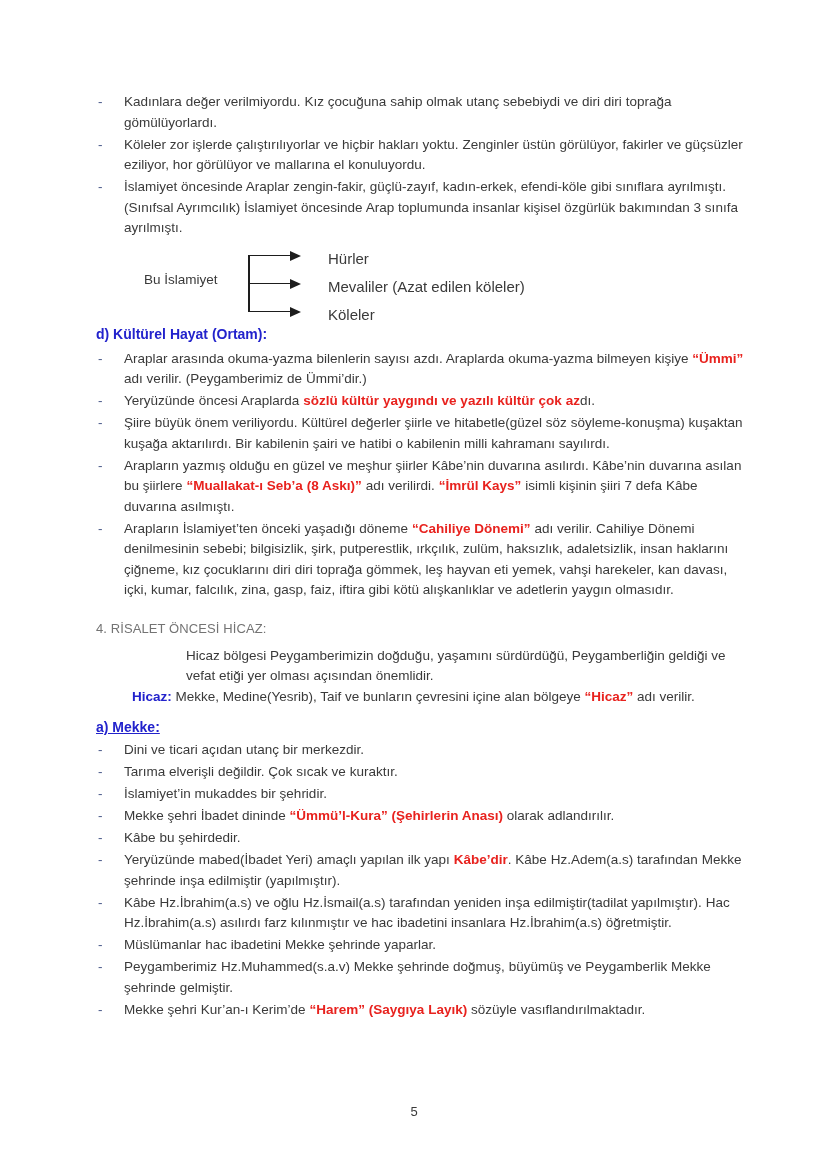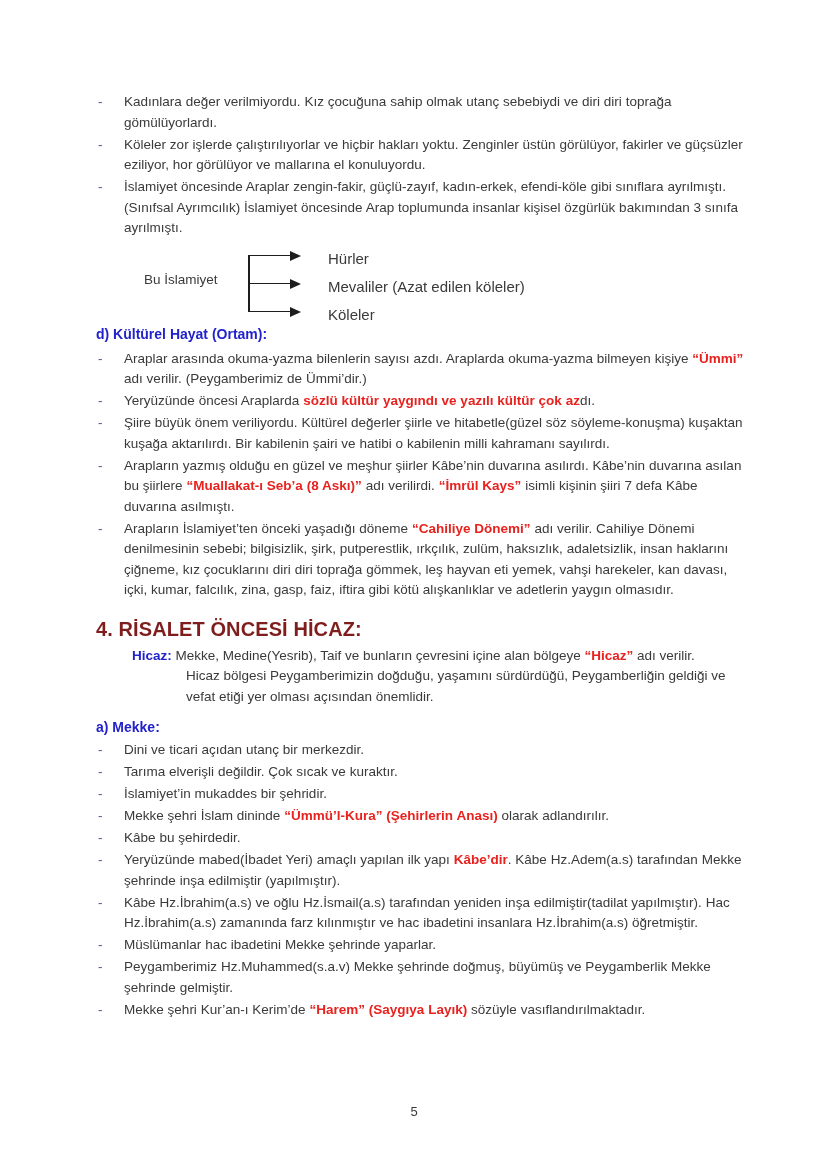--- a/index.html
+++ b/index.html
@@ -54,28 +54,28 @@
 
   
   .h-blue {
     color: #2222cc;
     font-weight: bold;
     font-size: 14px;
     line-height: 20px;
     margin: 9px 0 5px 0;
   }
   .h-red {
-    color: #7f1d1d;
-    font-weight: bold;
-    font-size: 20px;
+    color: #737373;
+    font-weight: normal;
+    font-size: 13px;
     line-height: 22px;
     margin: 17px 0 6px 0;
     letter-spacing: 0.1px;
   }
-  .h-blue.tight { margin-top: 10px; margin-bottom: 3px; }
+  .h-blue.tight { margin-top: 10px; margin-bottom: 3px; text-decoration: underline; }
 
   
   .defblock {
     margin: 0 0 3px 0;
     padding-left: 36px;
     font-size: 13.5px;
     line-height: 20.5px;
   }
   .defblock .dline { display: block; }
   .defblock .dline.indent { padding-left: 54px; }
@@ -210,55 +210,55 @@
         <span class="txt"><span>Arapların yazmış olduğu en güzel ve meşhur şiirler Kâbe’nin duvarına asılırdı. Kâbe’nin duvarına asılan bu şiirlere </span><span class="red">“Muallakat-ı Seb’a (8 Askı)”</span><span>  adı verilirdi. </span><span class="red">“İmrül Kays”</span><span> isimli kişinin şiiri 7 defa Kâbe duvarına asılmıştı.</span></span>
       </div>
       <div class="row">
         <span class="dash">-</span>
         <span class="txt"><span>Arapların İslamiyet’ten önceki yaşadığı döneme </span><span class="red">“Cahiliye Dönemi”</span><span> adı verilir. Cahiliye Dönemi denilmesinin sebebi; bilgisizlik, şirk, putperestlik, ırkçılık, zulüm, haksızlık, adaletsizlik, insan haklarını çiğneme, kız çocuklarını diri diri toprağa gömmek, leş hayvan eti yemek, vahşi harekeler, kan davası, içki, kumar, falcılık, zina, gasp, faiz, iftira gibi kötü alışkanlıklar ve adetlerin yaygın olmasıdır.</span></span>
       </div>
     </div>
 
   <div class="h-red">4. RİSALET ÖNCESİ HİCAZ:</div>
   <div class="defblock">
+    <span class="dline indent">Hicaz bölgesi Peygamberimizin doğduğu, yaşamını sürdürdüğü, Peygamberliğin geldiği ve vefat etiği yer olması açısından önemlidir.</span>
     <span class="dline">
       <span class="blue">Hicaz:</span><span id="hicaz-line1"><span> Mekke, Medine(Yesrib), Taif ve bunların çevresini içine alan bölgeye </span><span class="red">“Hicaz”</span><span> adı verilir.</span></span>
     </span>
-    <span class="dline indent">Hicaz bölgesi Peygamberimizin doğduğu, yaşamını sürdürdüğü, Peygamberliğin geldiği ve vefat etiği yer olması açısından önemlidir.</span>
   </div>
 
   <div class="h-blue tight">a) Mekke:</div>
   <div id="mekke-list">
       <div class="row">
         <span class="dash">-</span>
         <span class="txt"><span>Dini ve ticari açıdan utanç bir merkezdir.</span></span>
       </div>
       <div class="row">
         <span class="dash">-</span>
         <span class="txt"><span>Tarıma elverişli değildir. Çok sıcak ve kuraktır.</span></span>
       </div>
       <div class="row">
         <span class="dash">-</span>
         <span class="txt"><span>İslamiyet’in mukaddes bir şehridir.</span></span>
       </div>
       <div class="row">
         <span class="dash">-</span>
-        <span class="txt"><span>Mekke şehri İslam dininde </span><span class="red">“Ümmü’l-Kura” (Şehirlerin Anası)</span><span> olarak adlandırılır.</span></span>
+        <span class="txt"><span>Mekke şehri İbadet dininde </span><span class="red">“Ümmü’l-Kura” (Şehirlerin Anası)</span><span> olarak adlandırılır.</span></span>
       </div>
       <div class="row">
         <span class="dash">-</span>
         <span class="txt"><span>Kâbe bu şehirdedir.</span></span>
       </div>
       <div class="row">
         <span class="dash">-</span>
         <span class="txt"><span>Yeryüzünde mabed(İbadet Yeri) amaçlı yapılan ilk yapı </span><span class="red">Kâbe’dir</span><span>. Kâbe Hz.Adem(a.s) tarafından Mekke şehrinde inşa edilmiştir (yapılmıştır).</span></span>
       </div>
       <div class="row">
         <span class="dash">-</span>
-        <span class="txt"><span>Kâbe Hz.İbrahim(a.s) ve oğlu Hz.İsmail(a.s) tarafından yeniden inşa edilmiştir(tadilat yapılmıştır). Hac Hz.İbrahim(a.s) zamanında farz kılınmıştır ve hac ibadetini insanlara Hz.İbrahim(a.s) öğretmiştir.</span></span>
+        <span class="txt"><span>Kâbe Hz.İbrahim(a.s) ve oğlu Hz.İsmail(a.s) tarafından yeniden inşa edilmiştir(tadilat yapılmıştır). Hac Hz.İbrahim(a.s) asılırdı farz kılınmıştır ve hac ibadetini insanlara Hz.İbrahim(a.s) öğretmiştir.</span></span>
       </div>
       <div class="row">
         <span class="dash">-</span>
         <span class="txt"><span>Müslümanlar hac ibadetini Mekke şehrinde yaparlar.</span></span>
       </div>
       <div class="row">
         <span class="dash">-</span>
         <span class="txt"><span>Peygamberimiz Hz.Muhammed(s.a.v) Mekke şehrinde doğmuş, büyümüş ve Peygamberlik Mekke şehrinde gelmiştir.</span></span>
       </div>
       <div class="row">

